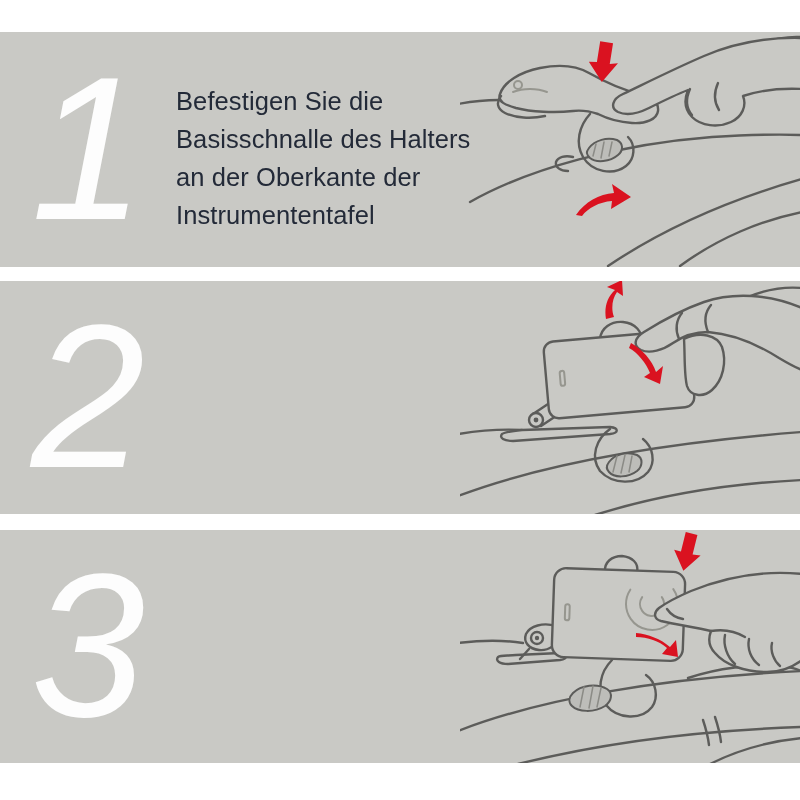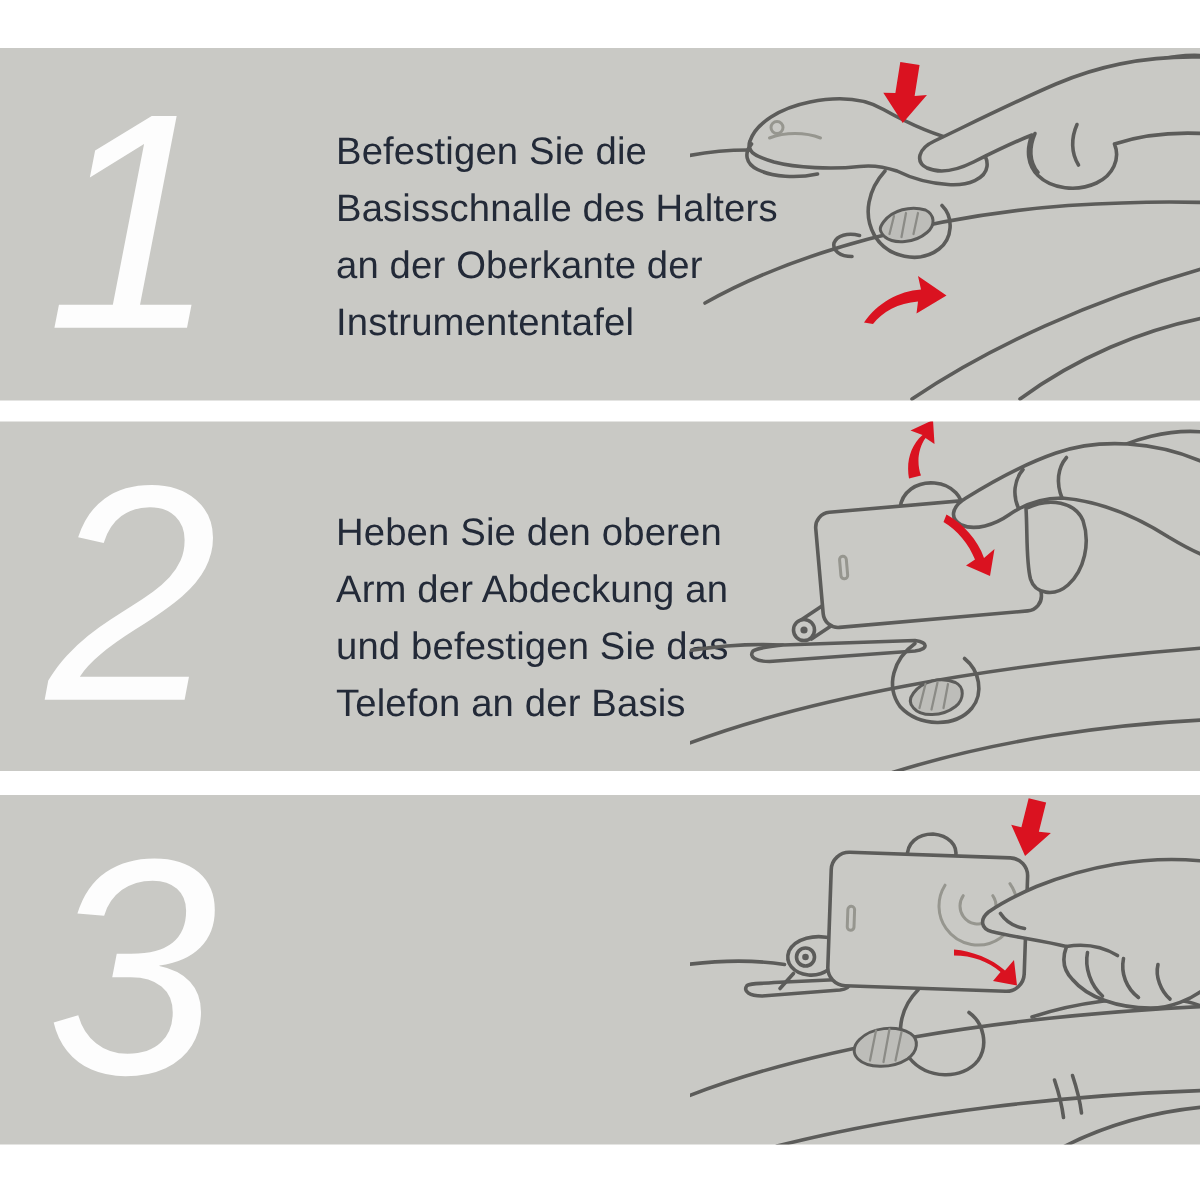--- a/index.html
+++ b/index.html
@@ -14,21 +14,21 @@
   #panel-3{margin-top:16px;height:233px;}
   .step-num{
     position:absolute;left:16px;top:50%;width:144px;
     transform:translateY(-51%);
     font-style:italic;font-weight:300;font-size:205px;line-height:1;
     color:#fdfdfd;text-align:center;user-select:none;
   }
   .step-text{
     position:absolute;left:176px;width:310px;
     font-size:25.5px;line-height:38px;letter-spacing:.1px;
-    color:#232a38;white-space:pre-line;margin-left:48px;
+    color:#232a38;white-space:pre-line;
   }
   #panel-1 .step-text{top:50px;}
   #panel-2 .step-text{top:55px;}
   #panel-3 .step-text{top:56px;}
   .art{position:absolute;right:0;top:0;width:340px;height:100%;}
   
   .s{fill:none;stroke:#5c5c5a;stroke-width:2.4;stroke-linecap:round;stroke-linejoin:round;}
   .sf{fill:#c9c9c5;stroke:#5c5c5a;stroke-width:2.4;stroke-linecap:round;stroke-linejoin:round;}
   .pad{fill:#bdbdb9;stroke:#5c5c5a;stroke-width:2;stroke-linejoin:round;}
   .sl{fill:none;stroke:#96968f;stroke-width:2;stroke-linecap:round;}
@@ -71,24 +71,20 @@
         <path class="s" d="M230,57 C226,66 226,76 232,83"></path>
         <path class="s" d="M258,51 C254,60 254,70 259,78"></path>
       </g>
       <path class="red" transform="translate(143,30) rotate(9)" d="M-6,-20 L7,-20 L7,1 L15,-1 L2,20 L-14,2 L-6,1 Z"></path>
       <path class="red" d="M116,183 C125,170 139,162 154,161 L152,152 L171,165 L151,177 L152,169 C139,170 128,176 122,184 Z"></path>
     </svg>
   </section>
 
   <section class="panel" id="panel-2">
     <div class="step-num">2</div>
-    <div class="step-text">Heben Sie den oberen
-Arm der Abdeckung an
-und befestigen Sie das
-Telefon an der Basis</div>
     <svg class="art" viewBox="0 0 340 233">
       <g>
         <path class="s" d="M272,24 C295,11 320,5 342,7"></path>
         <path class="s" d="M300,40 C318,30 334,26 343,27"></path>
         <path class="s" d="M-2,153 C22,149 42,148 62,149"></path>
         <path class="s" d="M-2,215 C75,186 190,163 342,151"></path>
         <path class="s" d="M135,234 C205,212 280,202 342,199"></path>
       </g>
       <g>
         <path class="sf" d="M42,153 C39,157 44,160 53,160 L150,153 C159,152 159,147 150,146 L62,149 C52,150 45,151 42,153 Z"></path>

